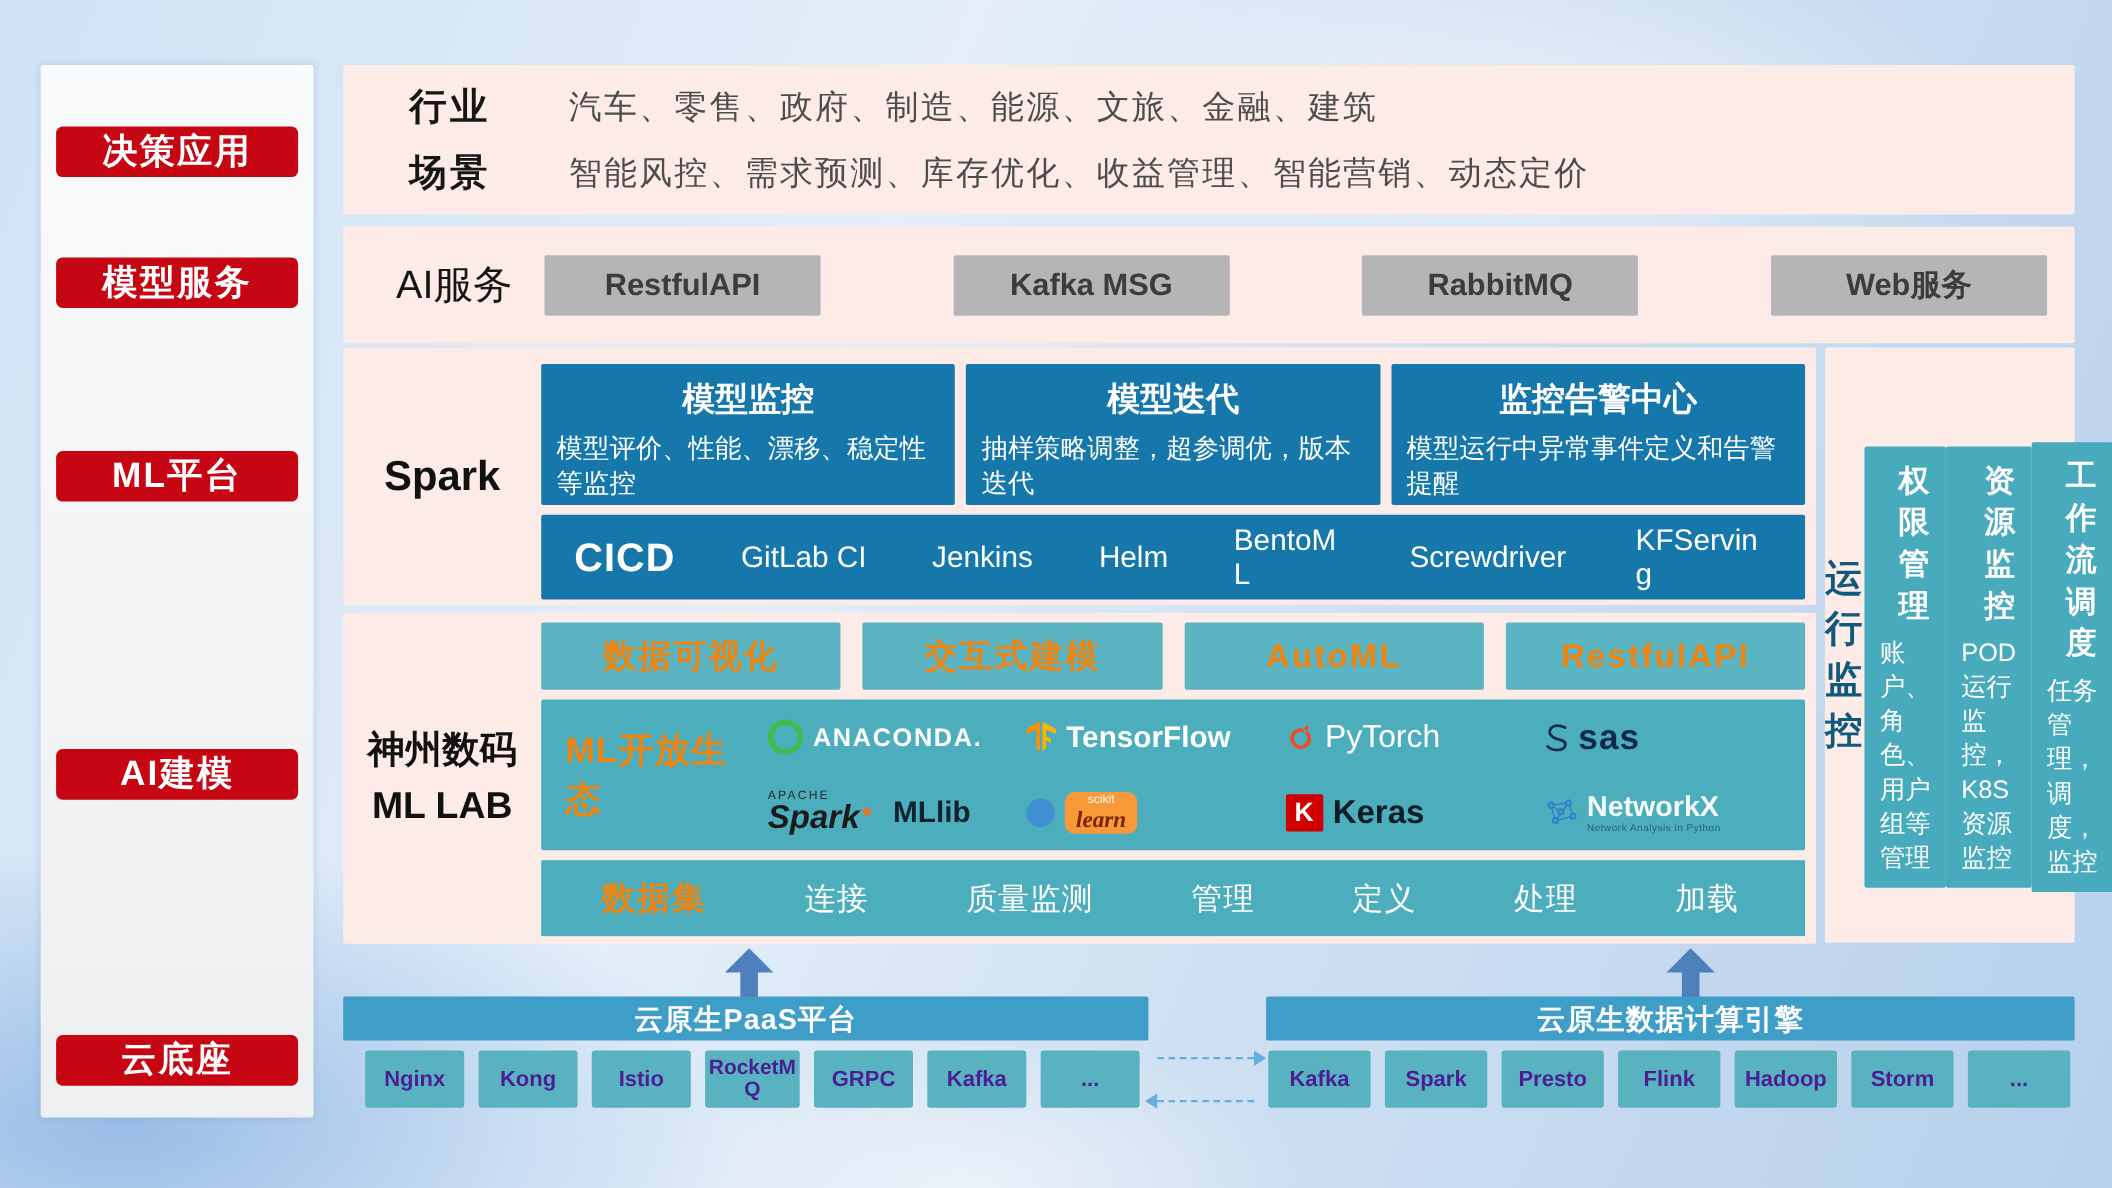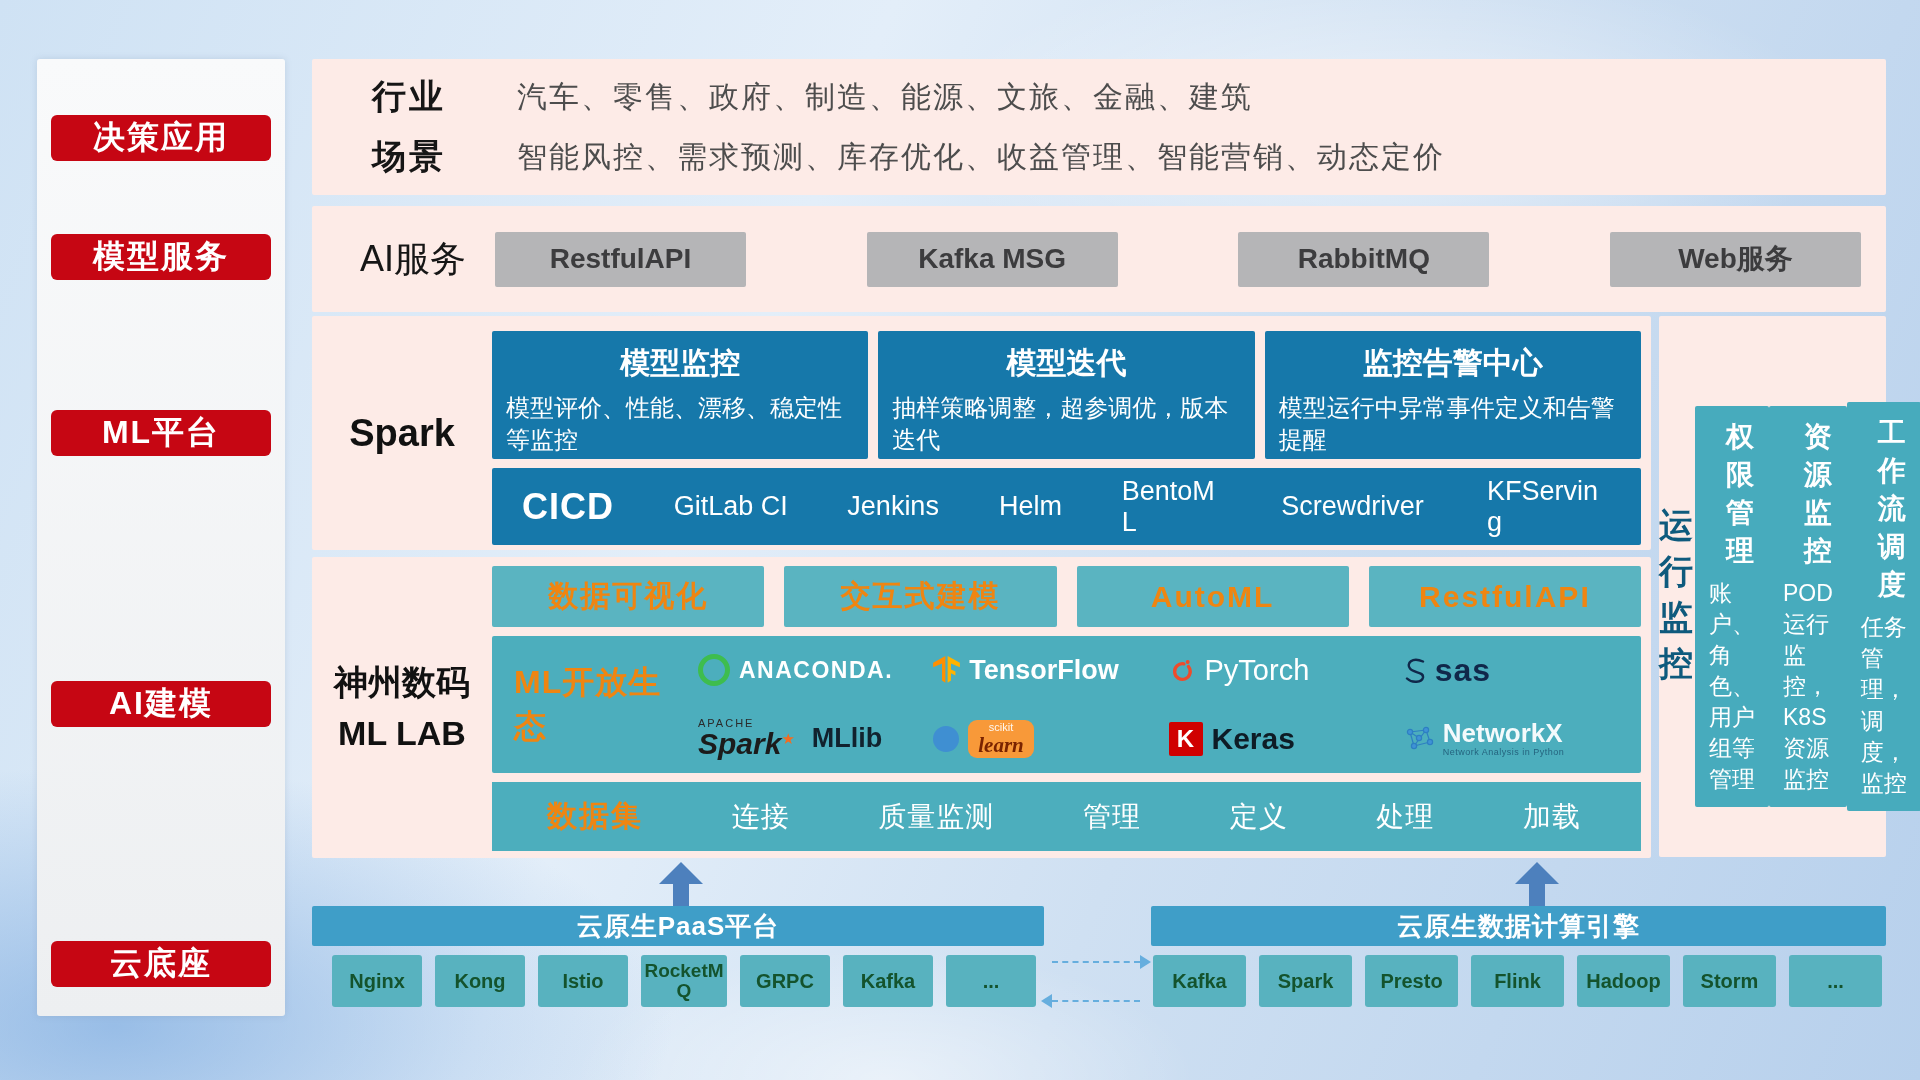--- a/index.html
+++ b/index.html
@@ -97,21 +97,21 @@
   .ds-item{color:#fff;font-size:28px;letter-spacing:1px;}
 
   
   .cb-header{position:absolute;top:906px;height:40px;background:#3f9ec8;color:#fff;font-size:26px;font-weight:700;
     display:flex;align-items:center;justify-content:center;letter-spacing:1px;border-radius:2px;}
   .cb-h-paas{left:312px;width:732px;}
   .cb-h-engine{left:1151px;width:735px;}
   .cb-row{position:absolute;top:953px;height:56px;display:flex;gap:13px;align-items:center;}
   .cb-row-paas{left:332px;}
   .cb-row-engine{left:1153px;}
-  .chip{width:90px;height:52px;background:#58b2bf;color:#14532d;font-size:20px;font-weight:700;
+  .chip{width:90px;height:52px;background:#58b2bf;color:#4c1d95;font-size:20px;font-weight:700;
     display:flex;align-items:center;justify-content:center;text-align:center;border-radius:3px;line-height:1.05;}
   .chip.wrap2{width:86px;word-break:break-all;font-size:19px;}
   .cb-row-engine .chip{width:93px;}
 
   
   .up-tri{position:absolute;width:0;height:0;border-left:22px solid transparent;border-right:22px solid transparent;border-bottom:22px solid #4d80bd;}
   .up-stem{position:absolute;width:16px;height:26px;background:#4d80bd;}
   .dash{position:absolute;width:88px;border-top:2px dashed #66aede;}
   .head-r{position:absolute;width:0;height:0;border-top:7px solid transparent;border-bottom:7px solid transparent;border-left:11px solid #66aede;}
   .head-l{position:absolute;width:0;height:0;border-top:7px solid transparent;border-bottom:7px solid transparent;border-right:11px solid #66aede;}

